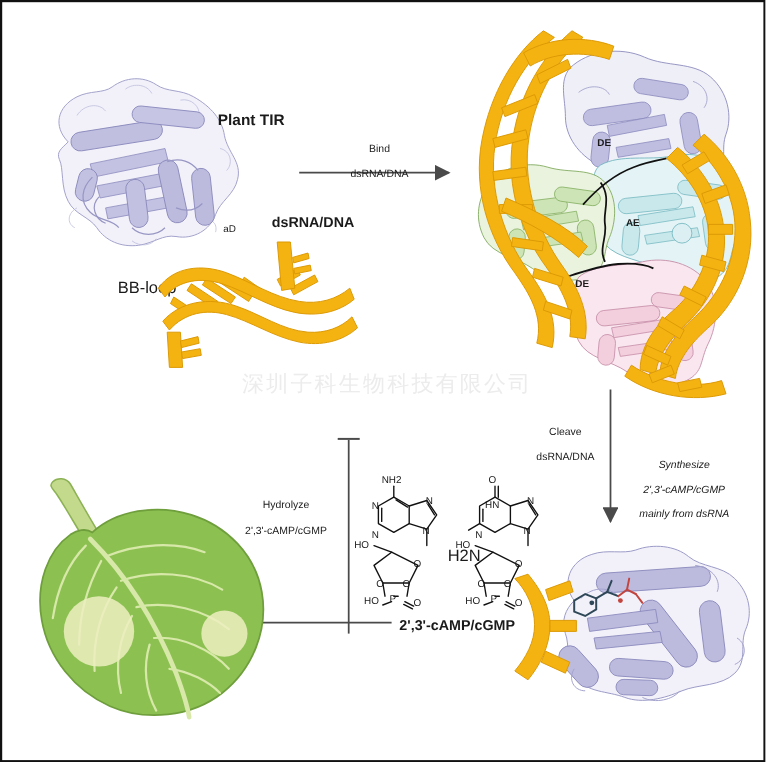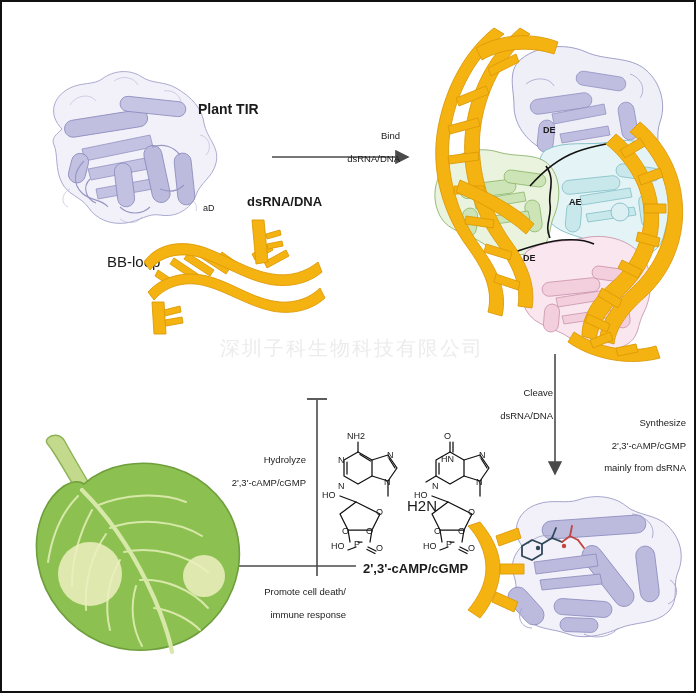--- a/index.html
+++ b/index.html
@@ -3,21 +3,21 @@
 <meta charset="utf-8">
 <style>
   html,body{margin:0;padding:0;background:#fff;}
   body{font-family:"Liberation Sans",sans-serif;}
   #figure{
     position:relative;width:696px;height:693px;background:#ffffff;
     border:2px solid #111;box-sizing:border-box;overflow:hidden;
   }
   .lbl{position:absolute;color:#1a1a1a;line-height:1.18;white-space:pre-line;}
   .bold{font-weight:bold;}
-  .ctr{text-align:right;}
+  .ctr{text-align:center;}
   .tiny{font-size:8px;}
   .watermark{
     position:absolute;left:205px;top:333px;width:290px;
     font-size:20px;color:#ececec;letter-spacing:2px;
     font-family:"DejaVu Sans",sans-serif;text-align:center;
     pointer-events:none;user-select:none;
   }
   svg{position:absolute;left:0;top:0;overflow:visible;}
   .panel{position:absolute;}
 </style>
@@ -221,21 +221,21 @@
       <marker id="ah-d" markerWidth="9" markerHeight="9" refX="8" refY="4.5" orient="auto">
         <path d="M0,0 L9,4.5 L0,9 z" fill="#4A4A4A"></path>
       </marker>
     </defs>
     <line x1="9" y1="0" x2="9" y2="120" stroke="#4A4A4A" stroke-width="1.6" marker-end="url(#ah-d)"></line>
   </svg>
   <div class="lbl ctr" style="left:473px;top:374px;width:78px;font-size:9.5px;">
     <div>Cleave</div>
     <div>dsRNA/DNA</div>
   </div>
-  <div class="lbl ctr" style="left:556px;top:404px;width:128px;font-size:9.5px;">
+  <div class="lbl ctr" style="left:556px;top:404px;width:128px;font-size:9.5px;font-style:italic;">
     <div>Synthesize</div>
     <div>2',3'-cAMP/cGMP</div>
     <div>mainly from dsRNA</div>
   </div>
 
   <svg class="panel" style="left:490px;top:486px;" width="196" height="166" viewBox="0 0 196 166">
     <path d="M30,58 C18,42 26,22 46,16 C60,11 74,16 86,12 C102,6 122,8 134,18
          C146,28 164,26 176,38 C190,52 192,70 186,84 C180,98 188,112 176,124
          C164,136 142,134 128,140 C112,147 92,152 76,146 C60,140 42,142 32,128
          C22,114 26,98 22,88 C18,76 22,66 30,58 Z" fill="#F2F1F9" stroke="#9B9AC6" stroke-width="0.9"></path>
@@ -357,24 +357,20 @@
   </div>
 
   <svg class="panel" style="left:196px;top:555px;" width="160" height="18" viewBox="0 0 160 18">
     <defs>
       <marker id="ah-l" markerWidth="9" markerHeight="9" refX="8" refY="4.5" orient="auto">
         <path d="M0,0 L9,4.5 L0,9 z" fill="#4A4A4A"></path>
       </marker>
     </defs>
     <line x1="158" y1="9" x2="14" y2="9" stroke="#4A4A4A" stroke-width="1.6" marker-end="url(#ah-l)"></line>
   </svg>
-  <div class="lbl ctr" style="left:212px;top:573px;width:132px;font-size:9.5px;">
-    <div>Promote cell death/</div>
-    <div>immune response</div>
-  </div>
 
   <svg class="panel" style="left:18px;top:414px;" width="230" height="242" viewBox="0 0 230 242">
 
     <path d="M28,22 C32,18 40,18 44,24 C52,38 62,56 72,72 L60,80 C50,64 40,46 32,34 C28,28 24,26 28,22 Z" fill="#C3D98C" stroke="#8CB255" stroke-width="1.4"></path>
 
     <path d="M64,68 C86,48 122,42 154,52 C186,62 212,88 218,122 C224,156 210,192 182,214
          C154,236 112,240 80,226 C48,212 24,182 18,148 C12,114 24,84 44,70 C50,66 58,64 64,68 Z" fill="#8CC152" stroke="#6F9E3C" stroke-width="1.6"></path>
 
     <path d="M62,74 C92,104 120,146 140,196 C146,212 150,224 152,236" fill="none" stroke="#D7E8A8" stroke-width="4.2" stroke-linecap="round"></path>
 

